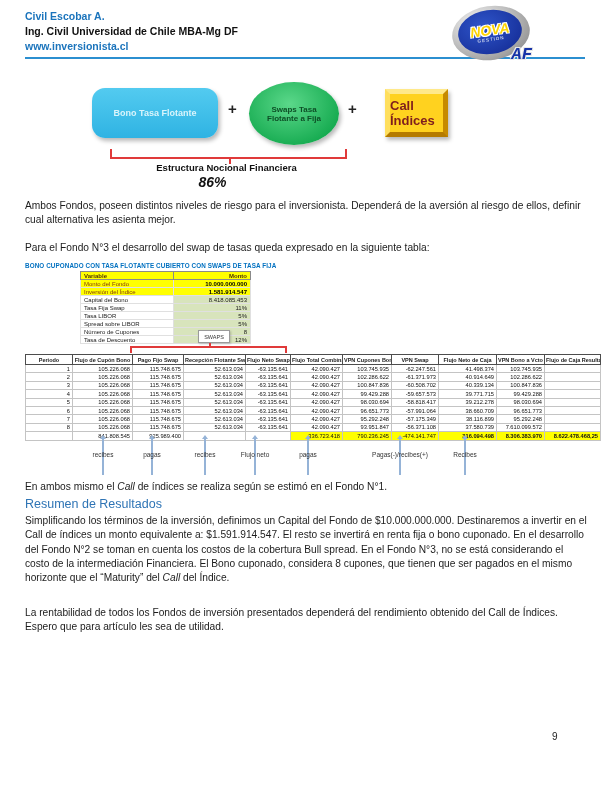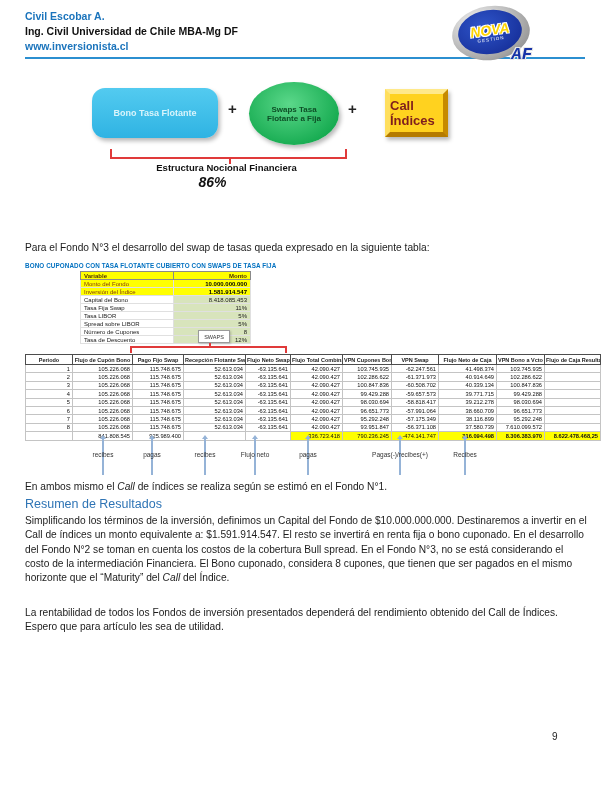--- a/index.html
+++ b/index.html
@@ -125,20 +125,21 @@
 
   <div class="shape-bond">Bono Tasa Flotante</div>
   <div class="plus-sign plus-1">+</div>
   <div class="shape-swap">Swaps Tasa Flotante a Fija</div>
   <div class="plus-sign plus-2">+</div>
   <div class="shape-call">Call Índices</div>
   <div class="big-bracket"></div>
   <div class="bracket-caption">Estructura Nocional Financiera</div>
   <div class="bracket-value">86%</div>
 
+  <div class="para" id="p1">Ambos Fondos, poseen distintos niveles de riesgo para el inversionista. Dependerá de la aversión al riesgo de ellos, definir cual alternativa les asienta mejor.</div>
   <div class="para" id="p2">Para el Fondo N°3 el desarrollo del swap de tasas queda expresado en la siguiente tabla:</div>
 
   <div class="mini-title">BONO CUPONADO CON TASA FLOTANTE CUBIERTO CON SWAPS DE TASA FIJA</div>
   <table class="mini-table">
     <tbody>
       <tr class="mini-head">
         <td class="ml">Variable</td>
         <td class="mv">Monto</td>
       </tr>
     <tr class="r-yellow">

